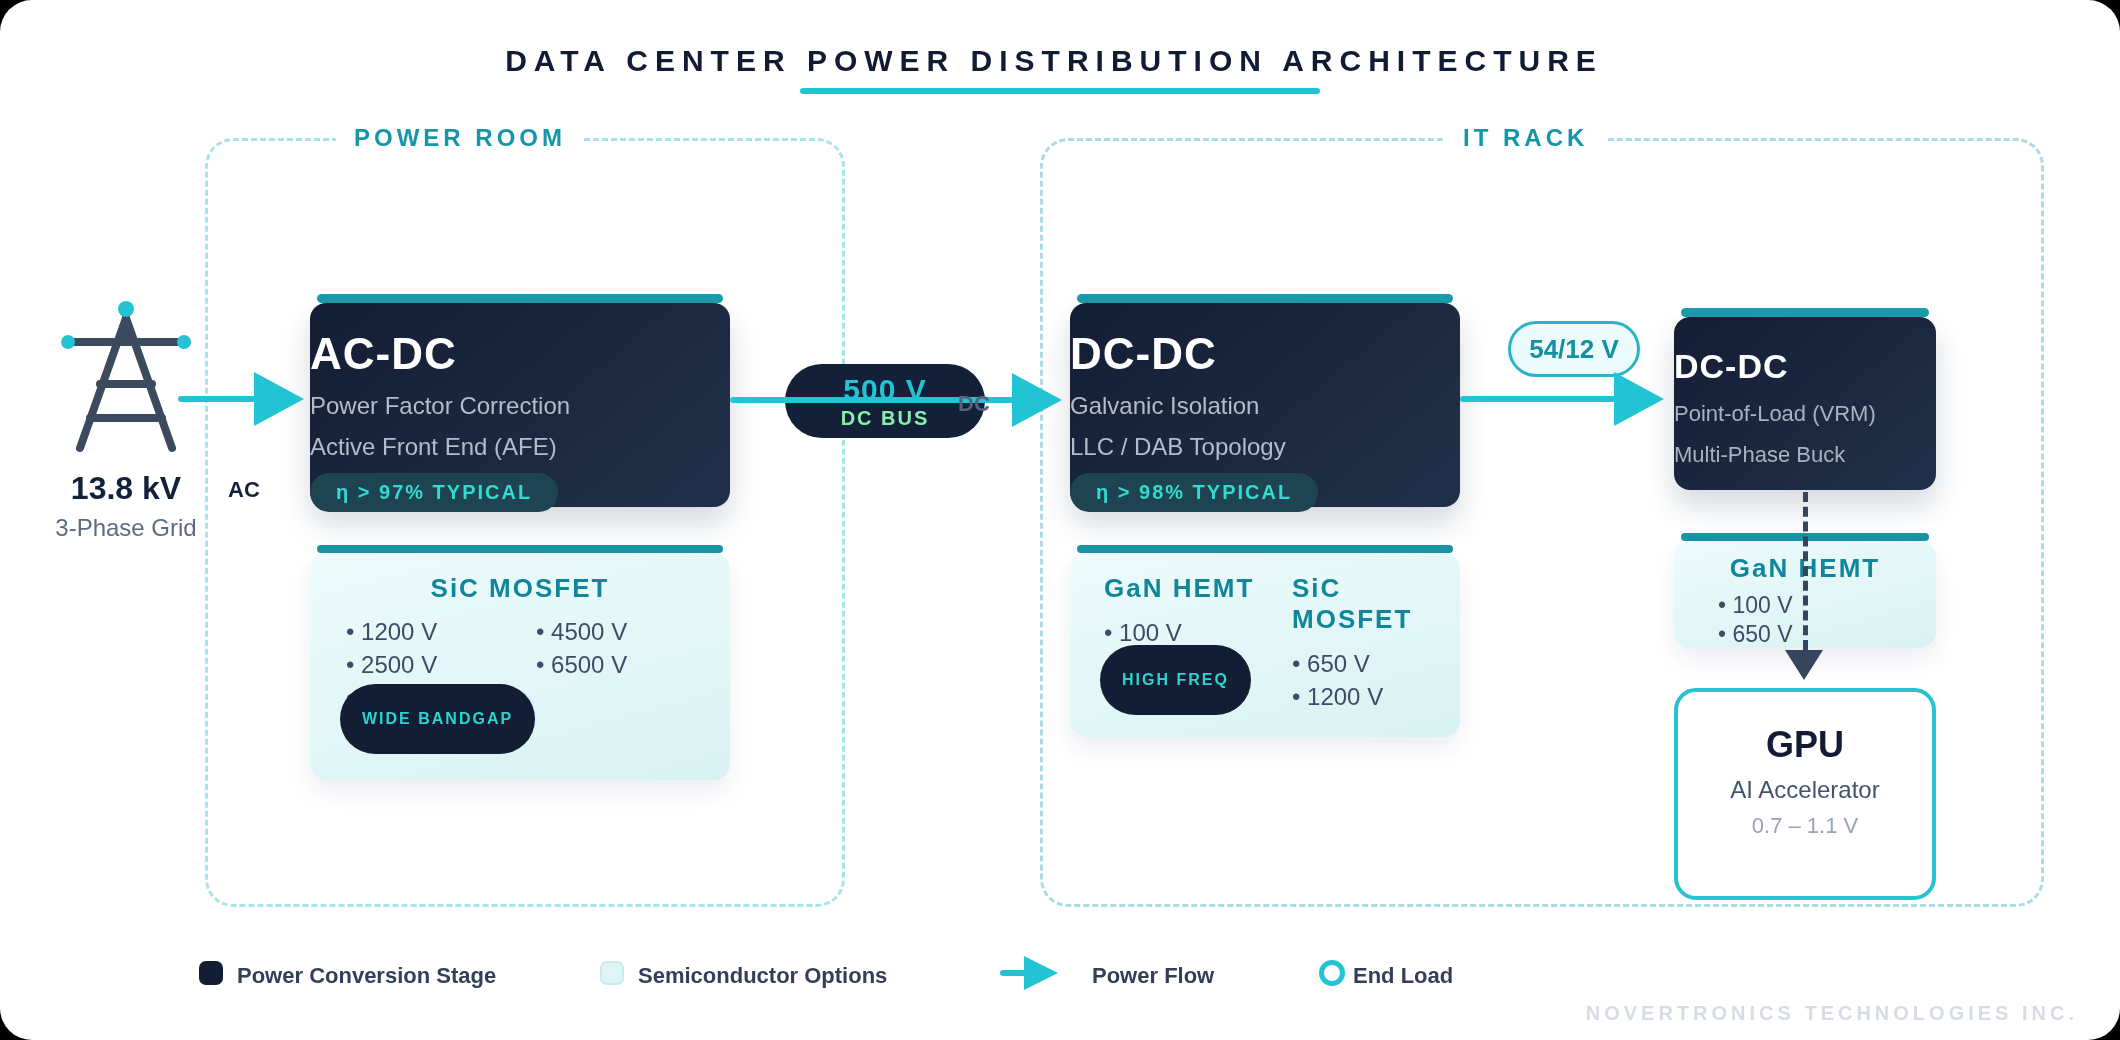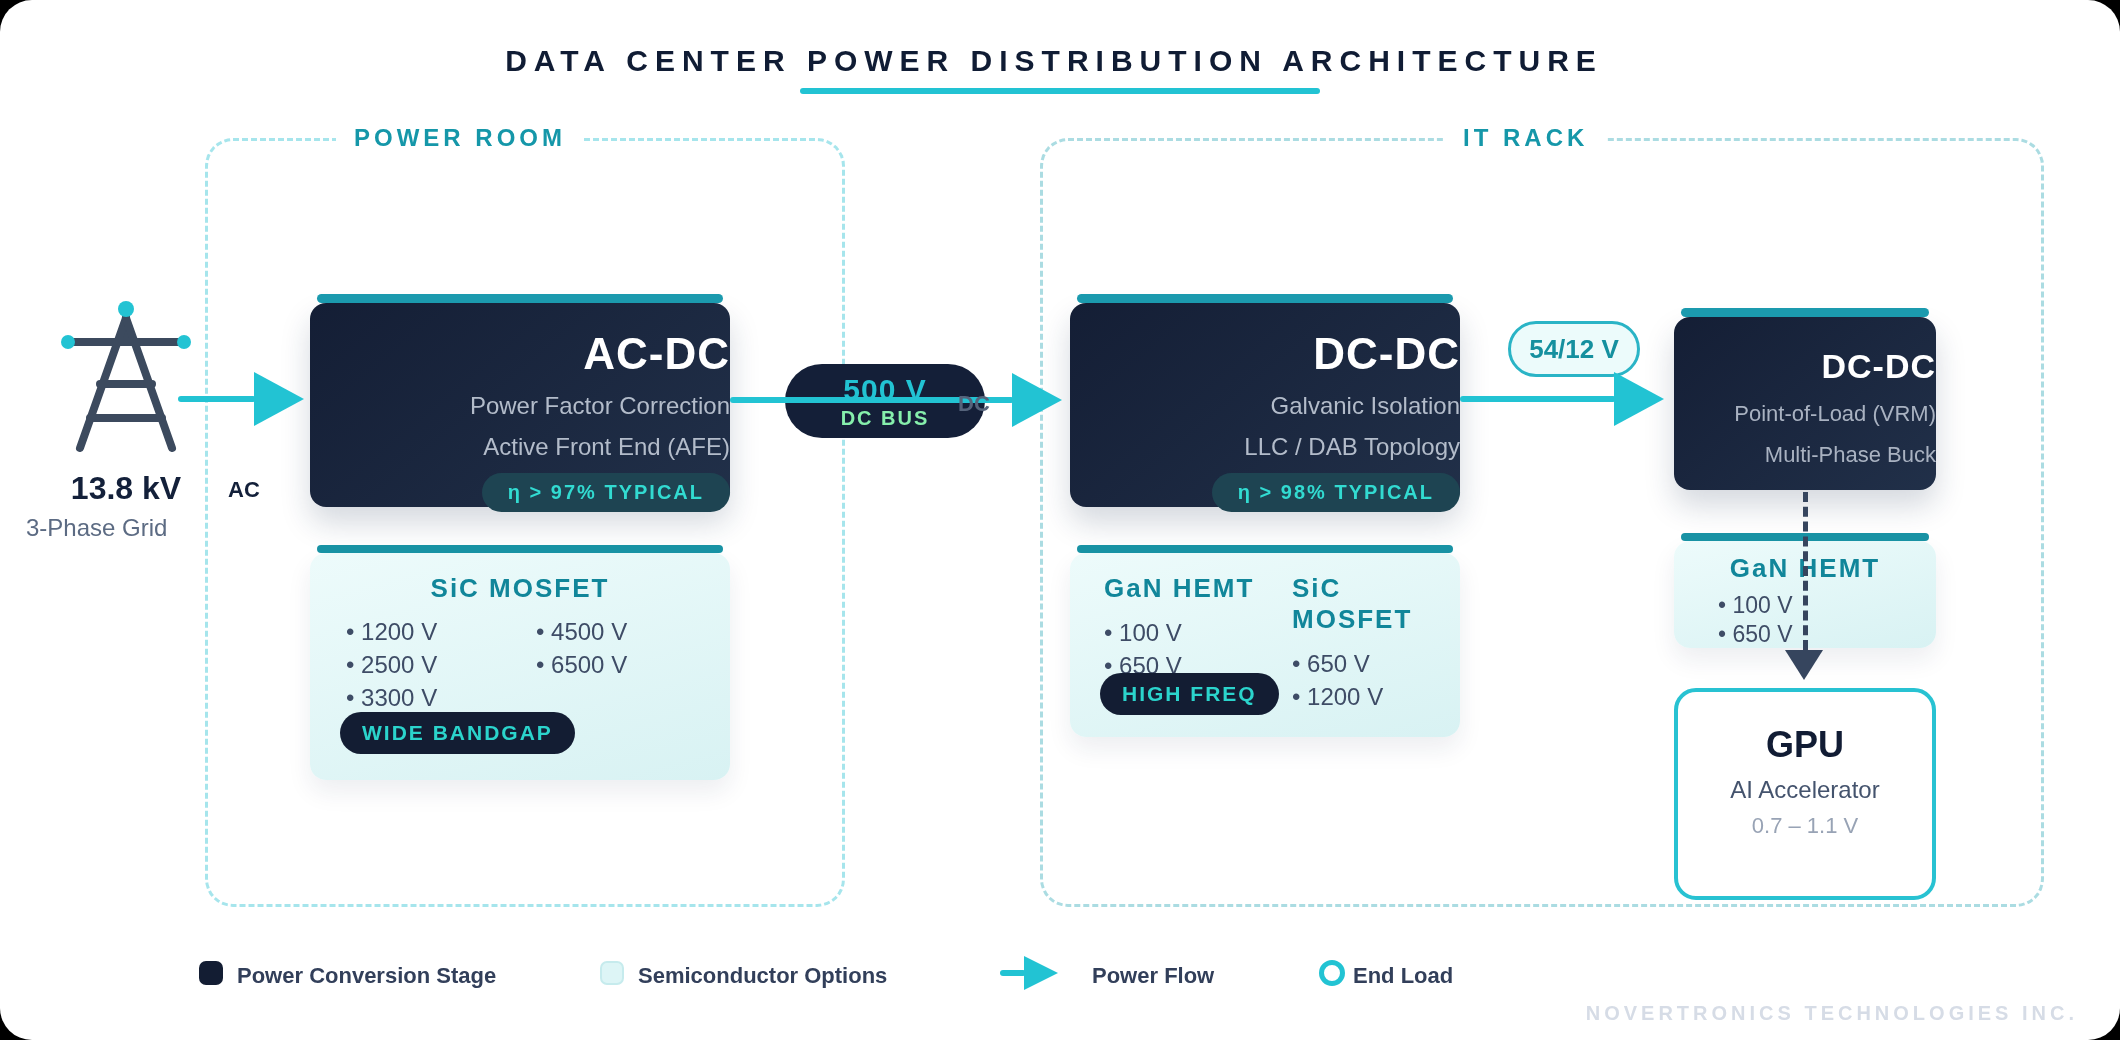--- a/index.html
+++ b/index.html
@@ -18,39 +18,39 @@
   #zone-it-rack{left:1040px;top:138px;width:998px;height:763px;border:3px dashed #abdce2;}
   .zone-label{position:absolute;top:-17px;background:#ffffff;padding:0 18px;font-size:24px;
               font-weight:800;letter-spacing:4px;color:#1597a9;}
   #zone-power-room .zone-label{left:128px;}
   #zone-it-rack .zone-label{left:402px;}
 
   
   #tower-svg{position:absolute;left:58px;top:296px;}
   #grid-voltage{position:absolute;left:26px;top:470px;width:200px;text-align:center;
                 font-size:32px;font-weight:800;color:#13203a;}
-  #grid-name{position:absolute;left:26px;top:514px;width:200px;
+  #grid-name{position:absolute;left:26px;top:514px;width:200px;text-align:center;
              font-size:24px;color:#5c6b83;}
   #ac-label{position:absolute;left:228px;top:477px;font-size:22px;font-weight:800;color:#13203a;}
   #dc-label{position:absolute;left:958px;top:391px;font-size:22px;font-weight:800;color:#55637b;z-index:4;}
 
   
   .fline{position:absolute;height:6px;background:#22c3d3;border-radius:3px;z-index:3;}
   .fhead{position:absolute;width:0;height:0;border-top:27px solid transparent;
          border-bottom:27px solid transparent;border-left:50px solid #22c3d3;z-index:3;}
   #a1-line{left:178px;top:396px;width:78px;}
   #a1-head{left:254px;top:372px;}
   #bus-line{left:730px;top:397px;width:284px;}
   #bus-head{left:1012px;top:373px;}
   #a2-line{left:1460px;top:396px;width:156px;}
   #a2-head{left:1614px;top:372px;}
 
   
   .stage{position:absolute;background:linear-gradient(140deg,#141e35 0%,#213049 100%);
-         border-radius:16px;color:#fff;text-align:right;
+         border-radius:16px;color:#fff;text-align:left;
          box-shadow:0 16px 30px rgba(23,43,77,.18);}
   .stage::before{content:"";position:absolute;top:-9px;left:7px;right:7px;height:9px;
                  border-radius:10px;background:#1b9aae;}
   .stage-title{font-size:44px;font-weight:800;letter-spacing:1px;margin-top:26px;}
   .stage-sub{font-size:24px;color:#b3bcca;}
   .badge{display:inline-block;background:#1e4452;color:#32dbd1;font-weight:800;font-size:20px;
          letter-spacing:2px;padding:8px 26px;border-radius:999px;margin-top:12px;}
   #box-acdc{left:310px;top:303px;width:420px;height:204px;}
   #box-dcdc-iso{left:1070px;top:303px;width:390px;height:204px;}
   #box-acdc .stage-sub,#box-dcdc-iso .stage-sub{margin-top:13px;}
@@ -65,22 +65,22 @@
   #bus-name{font-size:20px;font-weight:700;color:#86efac;letter-spacing:2px;}
 
   
   .semibox{position:absolute;background:linear-gradient(165deg,#edfbfb 0%,#d8f2f3 100%);
            border-radius:16px;box-shadow:0 12px 24px rgba(23,43,77,.08);}
   .semibox::before{content:"";position:absolute;top:-8px;left:7px;right:7px;height:8px;
                    border-radius:8px;background:#1892a4;}
   .semi-title{font-size:26px;font-weight:800;letter-spacing:2px;color:#11869a;}
   .bullet{font-size:24px;color:#3e4c66;line-height:33px;white-space:nowrap;}
   .bullet::before{content:"• ";}
-  .tag{position:absolute;background:#131d33;color:#2bd4cc;font-weight:800;font-size:21px;
-       letter-spacing:2px;padding:9px 22px;border-radius:999px;}
+  .tag{position:absolute;background:#131d33;color:#2bd4cc;font-weight:800;font-size:16px;
+       letter-spacing:2px;padding:26px 22px;border-radius:999px;}
   #box-sic-left{left:310px;top:553px;width:420px;height:227px;}
   #box-sic-left .semi-title{text-align:center;margin-top:20px;}
   #box-sic-left .colA{position:absolute;left:36px;top:62px;}
   #box-sic-left .colB{position:absolute;left:226px;top:62px;}
   #box-sic-left .tag{left:30px;bottom:26px;}
   #box-semi-mid{left:1070px;top:553px;width:390px;height:184px;}
   .mcol{position:absolute;top:20px;}
   #box-semi-mid .colA{left:34px;}
   #box-semi-mid .colB{left:222px;}
   .mcol .bullets{margin-top:12px;}

